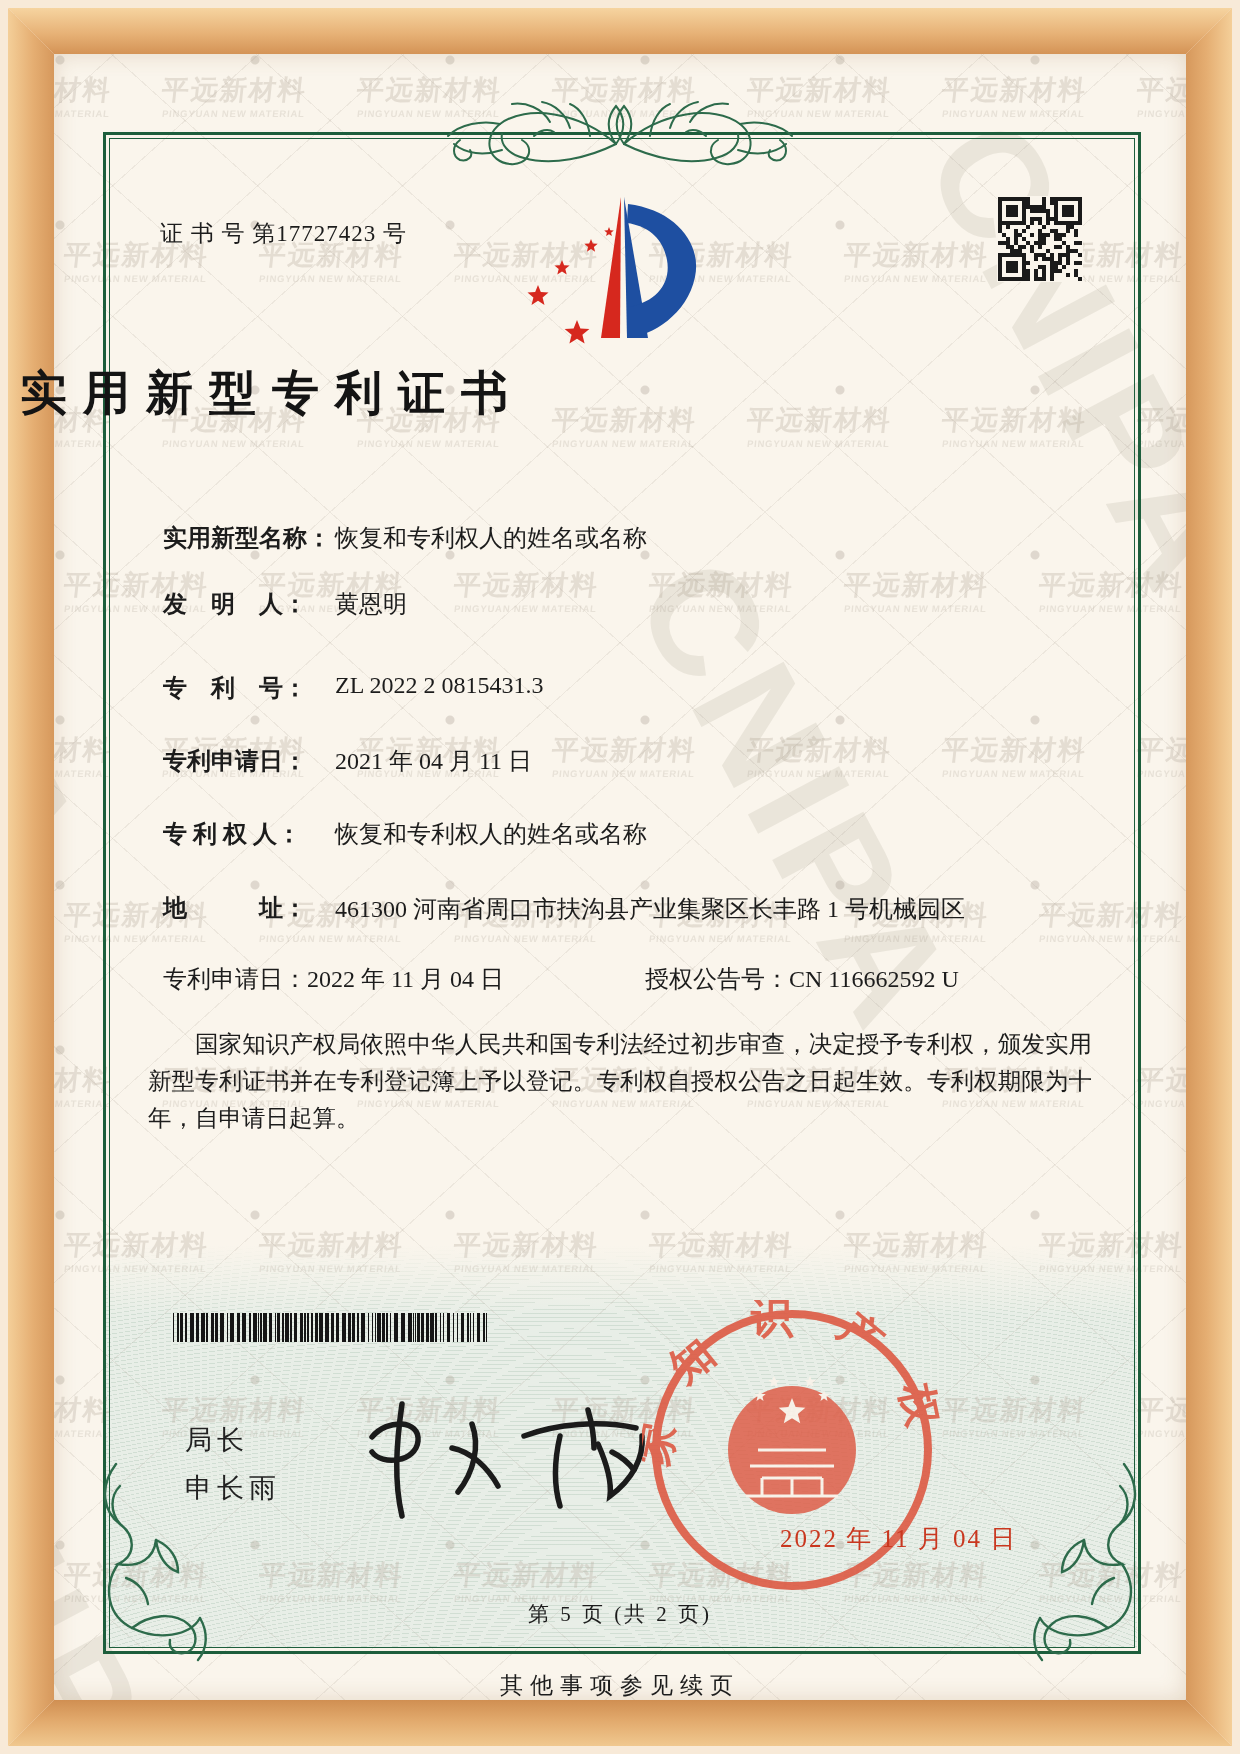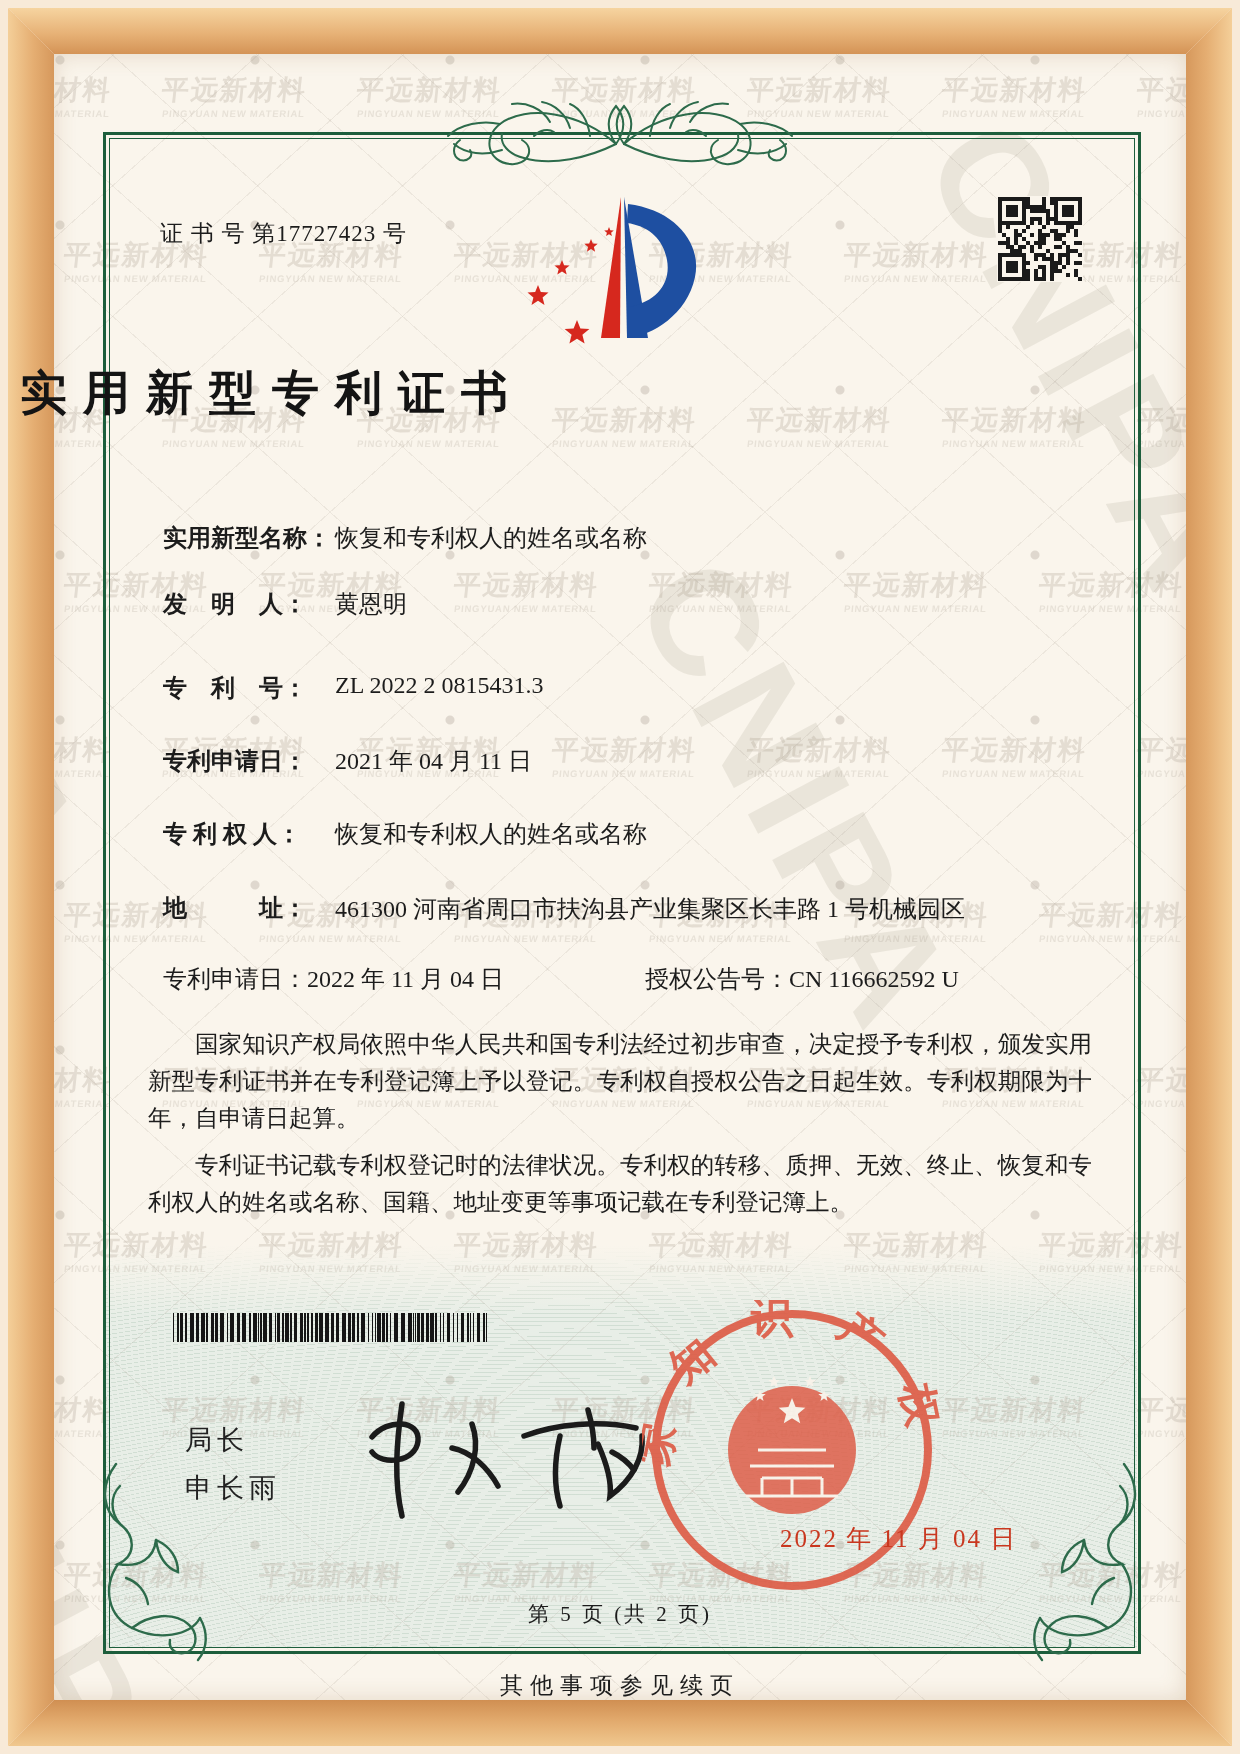--- a/index.html
+++ b/index.html
@@ -599,21 +599,20 @@
     <span class="lab">地　　　址：</span><span class="val">461300 河南省周口市扶沟县产业集聚区长丰路 1 号机械园区</span>
   </div>
 
   <div class="grant">
     <span class="g1"><span>专利申请日：</span><span>2022 年 11 月 04 日</span></span>
     <span class="g2"><span>授权公告号：</span><span>CN 116662592 U</span></span>
   </div>
 
   <div class="item paras">
     <p>国家知识产权局依照中华人民共和国专利法经过初步审查，决定授予专利权，颁发实用新型专利证书并在专利登记簿上予以登记。专利权自授权公告之日起生效。专利权期限为十年，自申请日起算。</p>
-    <p>专利证书记载专利权登记时的法律状况。专利权的转移、质押、无效、终止、恢复和专利权人的姓名或名称、国籍、地址变更等事项记载在专利登记簿上。</p>
   </div>
 
   <div id="barcode" class="item">
       <i style="left: 0px; width: 1px;"></i>
       <i style="left: 4px; width: 2px;"></i>
       <i style="left: 7px; width: 3px;"></i>
       <i style="left: 12px; width: 2px;"></i>
       <i style="left: 17px; width: 4px;"></i>
       <i style="left: 23px; width: 3px;"></i>
       <i style="left: 28px; width: 4px;"></i>

